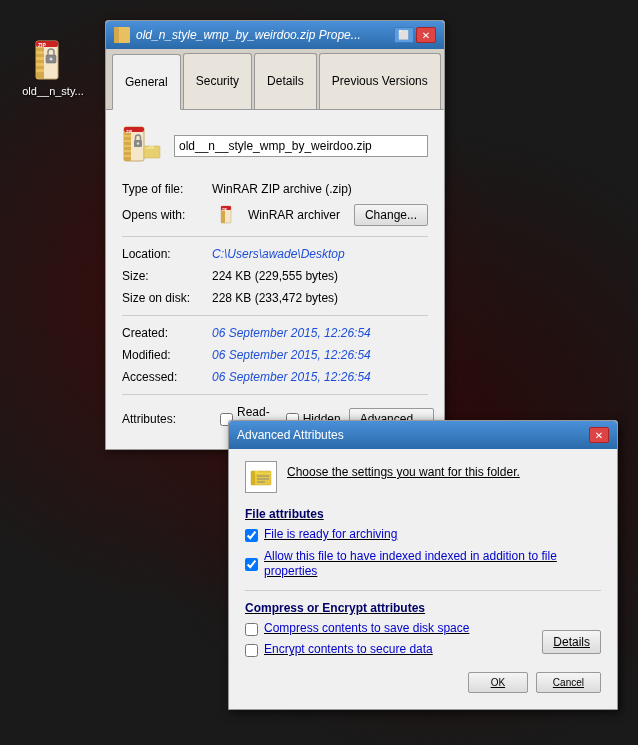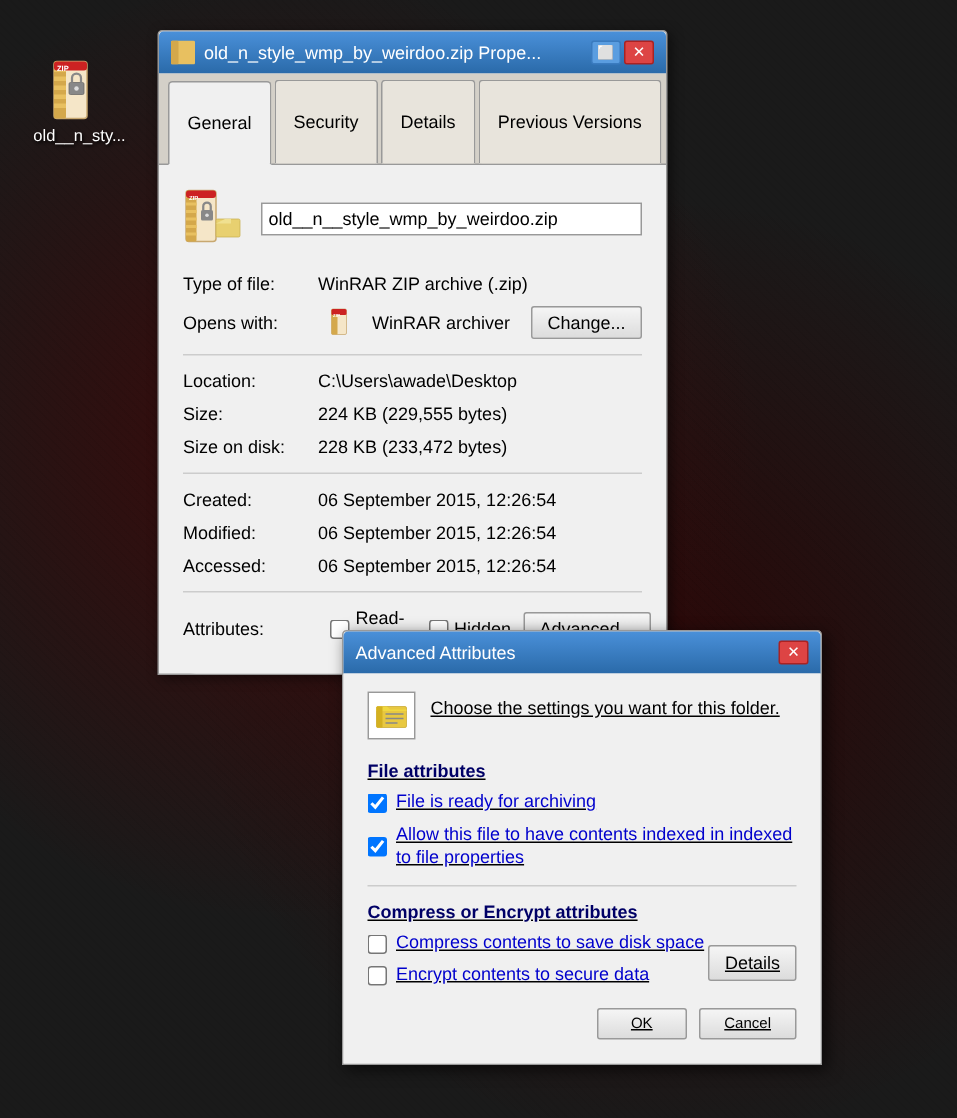--- a/index.html
+++ b/index.html
@@ -72,20 +72,21 @@
       justify-content: space-between;
       border-radius: 3px 3px 0 0;
       font-size: 12px;
       font-weight: normal;
     }
 
     .titlebar-left {
       display: flex;
       align-items: center;
       gap: 6px;
+      font-style: italic;
     }
 
     .titlebar-icon {
       width: 16px;
       height: 16px;
     }
 
     .titlebar-controls {
       display: flex;
       gap: 2px;
@@ -222,21 +223,22 @@
       border-radius: 2px;
     }
 
     .separator {
       border: none;
       border-top: 1px solid #ccc;
       margin: 10px 0;
     }
 
     .prop-value.link {
-      color: #000000;
+      color: #1d4ed8;
+      font-style: italic;
     }
 
     .attributes-row {
       display: flex;
       align-items: center;
       gap: 8px;
     }
 
     .attr-label {
       width: 90px;
@@ -264,21 +266,21 @@
       cursor: pointer;
       border-radius: 2px;
       margin-left: auto;
     }
 
     
     .dialog-advanced {
       position: absolute;
       top: 420px;
       left: 228px;
-      width: 320px;
+      width: 390px;
       background: #f0f0f0;
       border: 1px solid #999;
       box-shadow: 3px 3px 10px rgba(0,0,0,0.6);
       border-radius: 3px 3px 0 0;
     }
 
     .adv-titlebar {
       background: linear-gradient(to bottom, #4a90d9, #2a6aa9);
       color: white;
       padding: 6px 8px;
@@ -565,21 +567,21 @@
 
     <div class="section-label">File attributes</div>
 
     <label class="adv-checkbox-item">
       <input type="checkbox" checked="" style="">
       <span class="cb-label">File is ready for archiving</span>
     </label>
 
     <label class="adv-checkbox-item">
       <input type="checkbox" checked="" style="">
-      <span class="cb-label">Allow this file to have contents indexed in indexed to file properties</span>
+      <span class="cb-label">Allow this file to have indexed indexed in addition to file properties</span>
     </label>
 
     <hr class="adv-separator">
 
     <div class="section-label">Compress or Encrypt attributes</div>
 
     <div class="section-row">
       <div class="section-checkboxes">
         <label class="adv-checkbox-item">
           <input type="checkbox" style="">

